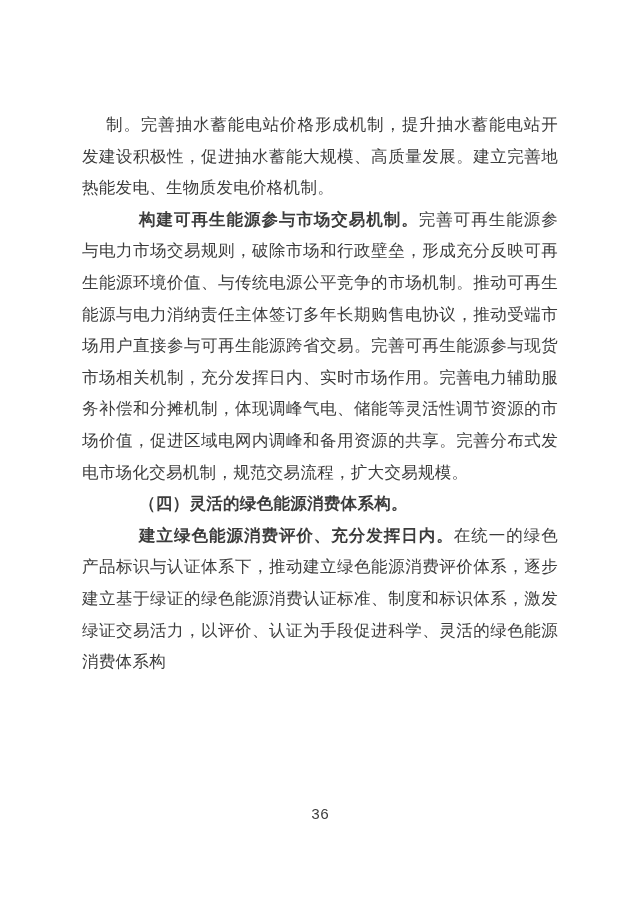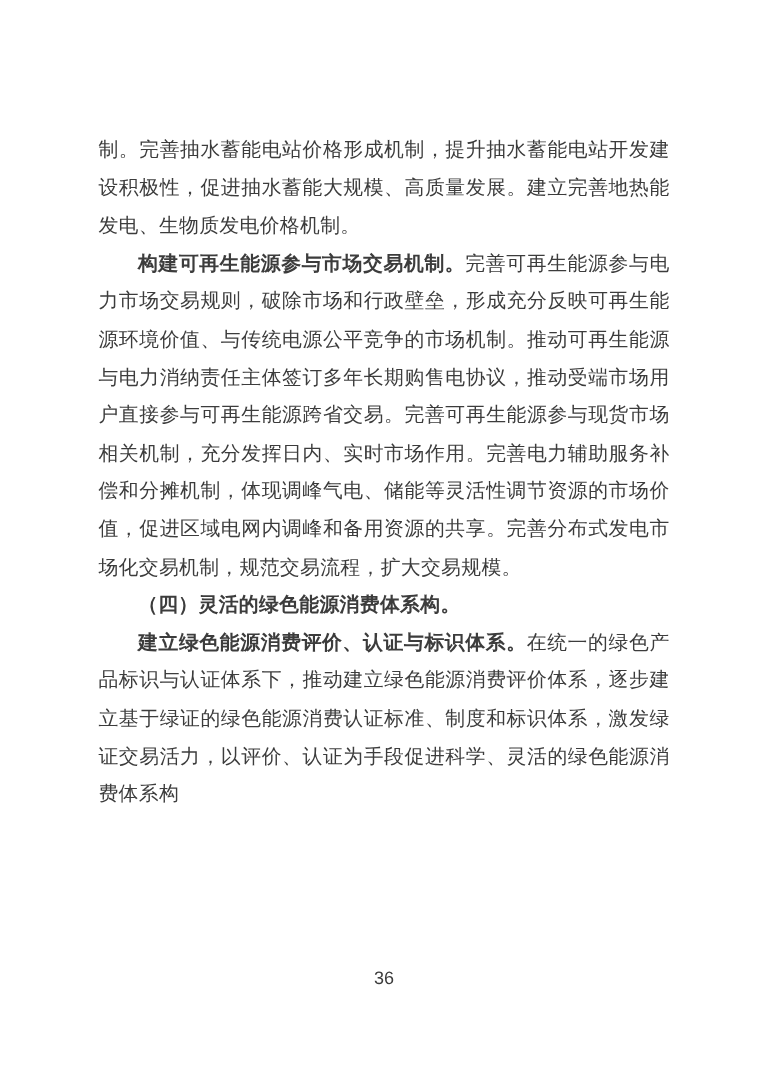--- a/index.html
+++ b/index.html
@@ -6,21 +6,21 @@
     margin: 0;
     padding: 0;
     background: #ffffff;
   }
   .page {
     position: relative;
     width: 612px;
     height: 905px;
     background: #ffffff;
     overflow: hidden;
-    font-family: Liberation Sans, sans-serif;
+    font-family: Liberation Mono, monospace;
   }
   .content {
     position: absolute;
     left: 82px;
     top: 110px;
     width: 476px;
     color: #3c3c3c;
     font-size: 16.5px;
     line-height: 31.6px;
     text-align: justify;
@@ -29,36 +29,37 @@
   }
   .content p {
     margin: 0;
     padding: 0;
   }
   .para.indent {
     text-indent: 2em;
   }
   .lead {
     font-weight: 700;
+    margin-left: 24px;
   }
   .page-number {
     position: absolute;
     top: 806px;
     left: 0;
     width: 640px;
     text-align: center;
     color: #3c3c3c;
     font-size: 15px;
     line-height: 20px;
   }
 </style>
 </head>
 <body>
 
 <div class="page">
   <div class="content">
     <p class="para"><span class="lead"></span><span>制。完善抽水蓄能电站价格形成机制，提升抽水蓄能电站开发建设积极性，促进抽水蓄能大规模、高质量发展。建立完善地热能发电、生物质发电价格机制。</span></p>
     <p class="para indent"><span class="lead">构建可再生能源参与市场交易机制。</span><span>完善可再生能源参与电力市场交易规则，破除市场和行政壁垒，形成充分反映可再生能源环境价值、与传统电源公平竞争的市场机制。推动可再生能源与电力消纳责任主体签订多年长期购售电协议，推动受端市场用户直接参与可再生能源跨省交易。完善可再生能源参与现货市场相关机制，充分发挥日内、实时市场作用。完善电力辅助服务补偿和分摊机制，体现调峰气电、储能等灵活性调节资源的市场价值，促进区域电网内调峰和备用资源的共享。完善分布式发电市场化交易机制，规范交易流程，扩大交易规模。</span></p>
     <p class="para indent"><span class="lead">（四）灵活的绿色能源消费体系构。</span><span></span></p>
-    <p class="para indent"><span class="lead">建立绿色能源消费评价、认证与标识体系。</span><span>在统一的绿色产品标识与认证体系下，推动建立绿色能源消费评价体系，逐步建立基于绿证的绿色能源消费认证标准、制度和标识体系，激发绿证交易活力，以评价、认证为手段促进科学、灵活的绿色能源消费体系构</span></p>
+    <p class="para indent"><span class="lead">建立绿色能源消费评价、充分发挥日内。</span><span>在统一的绿色产品标识与认证体系下，推动建立绿色能源消费评价体系，逐步建立基于绿证的绿色能源消费认证标准、制度和标识体系，激发绿证交易活力，以评价、认证为手段促进科学、灵活的绿色能源消费体系构</span></p>
   </div>
   <div class="page-number">36</div>
 </div>
 
 </body></html>

